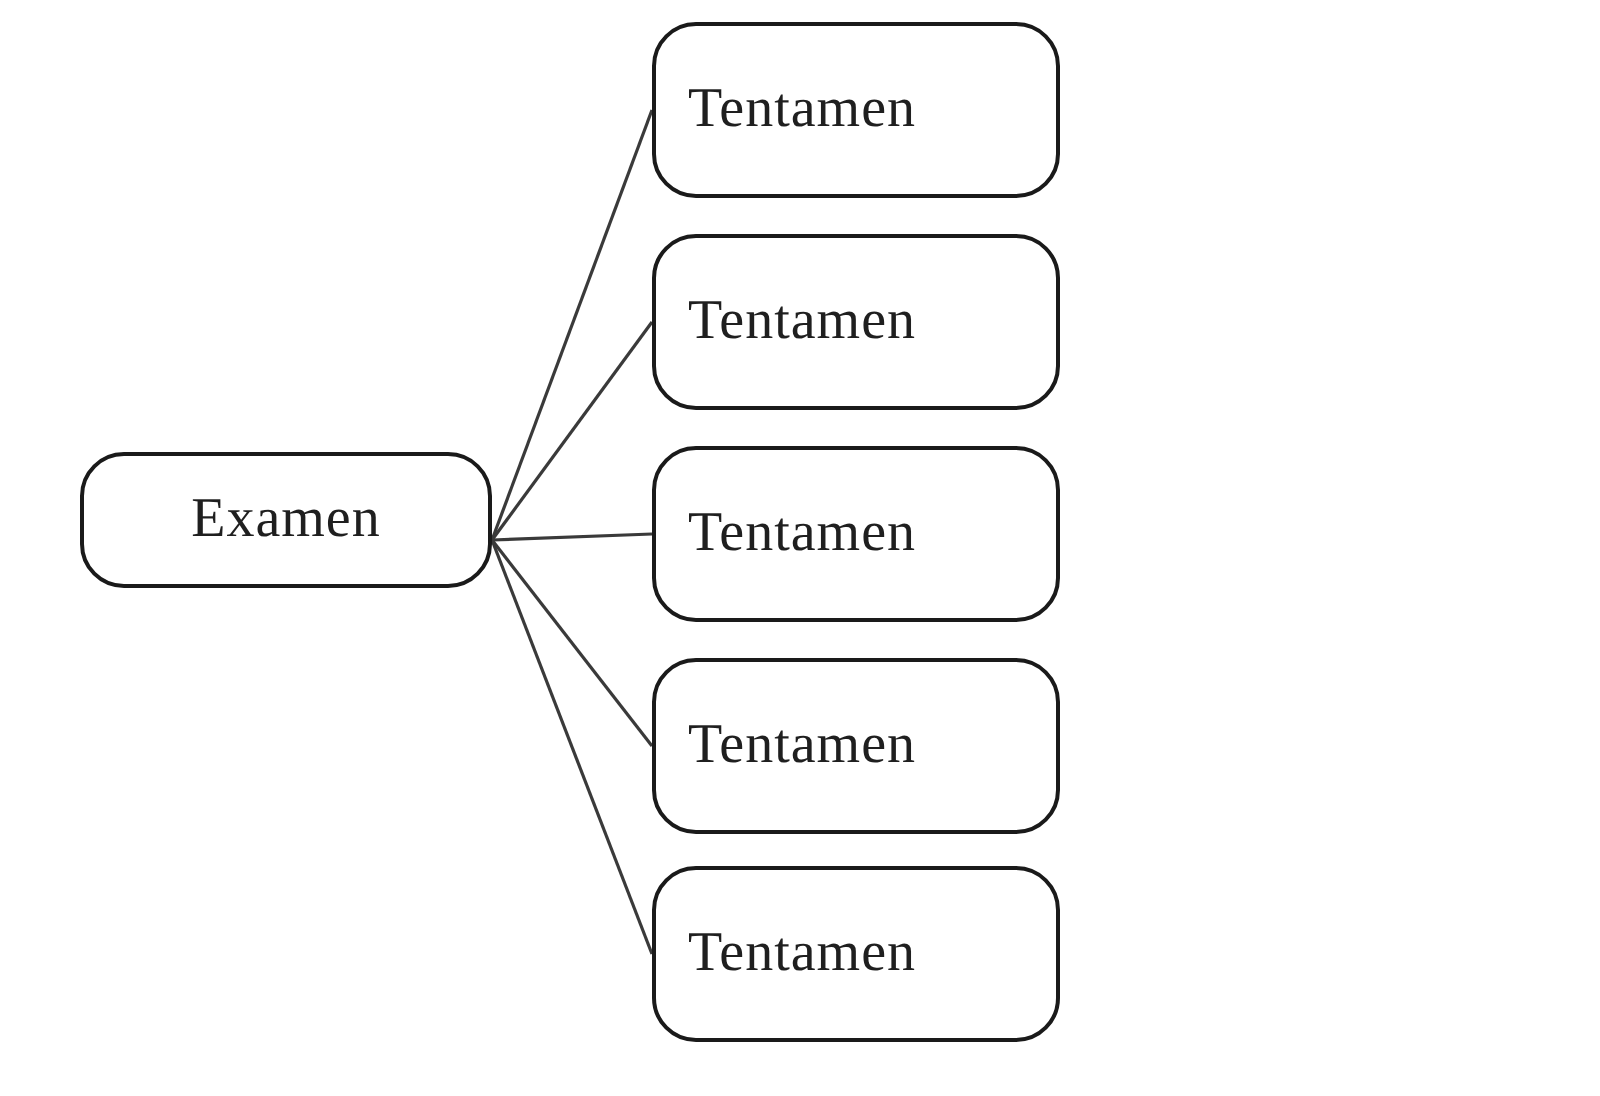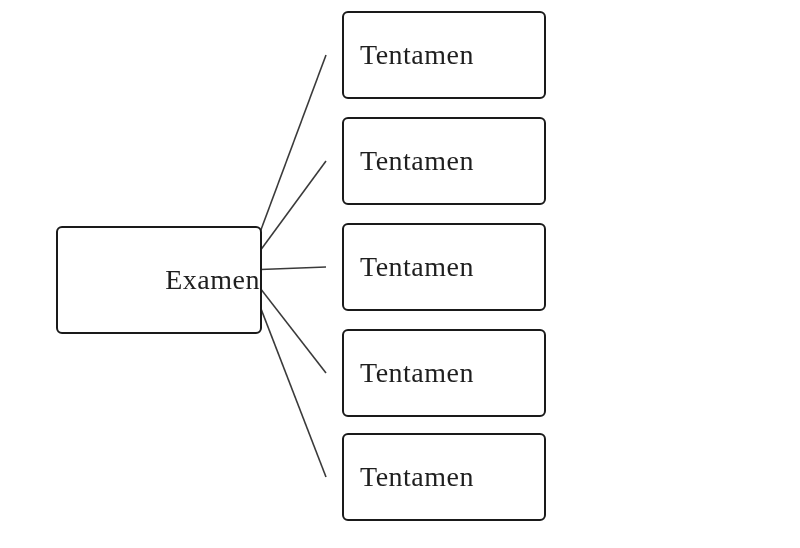--- a/index.html
+++ b/index.html
@@ -21,34 +21,33 @@
     top: 0;
     width: 800px;
     height: 548px;
     pointer-events: none;
   }
   .node {
     position: absolute;
     box-sizing: border-box;
     background: #ffffff;
     border: 2.5px solid #1a1a1a;
-    border-radius: 6px;
+    border-radius: 22px;
     display: flex;
     align-items: center;
     color: #1f1f1f;
     font-size: 28px;
     letter-spacing: 0.5px;
-    margin-left: 16px;
   }
   .node.root {
     left: 40px;
     top: 226px;
     width: 206px;
-    height: 108px;
-    justify-content: flex-end;
+    height: 68px;
+    justify-content: center;
   }
   .node.child {
     left: 326px;
     width: 204px;
     height: 88px;
     justify-content: flex-start;
     padding-left: 16px;
   }
   .child-0 { top: 11px; }
   .child-1 { top: 117px; }

